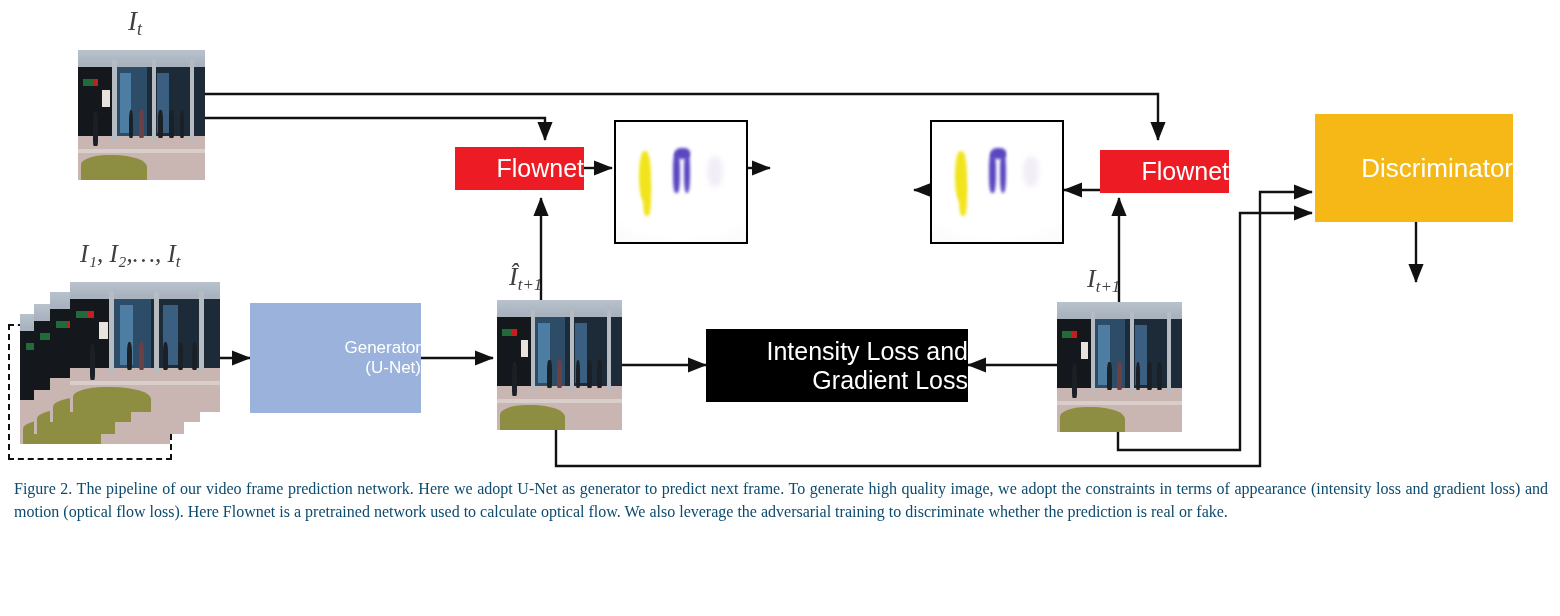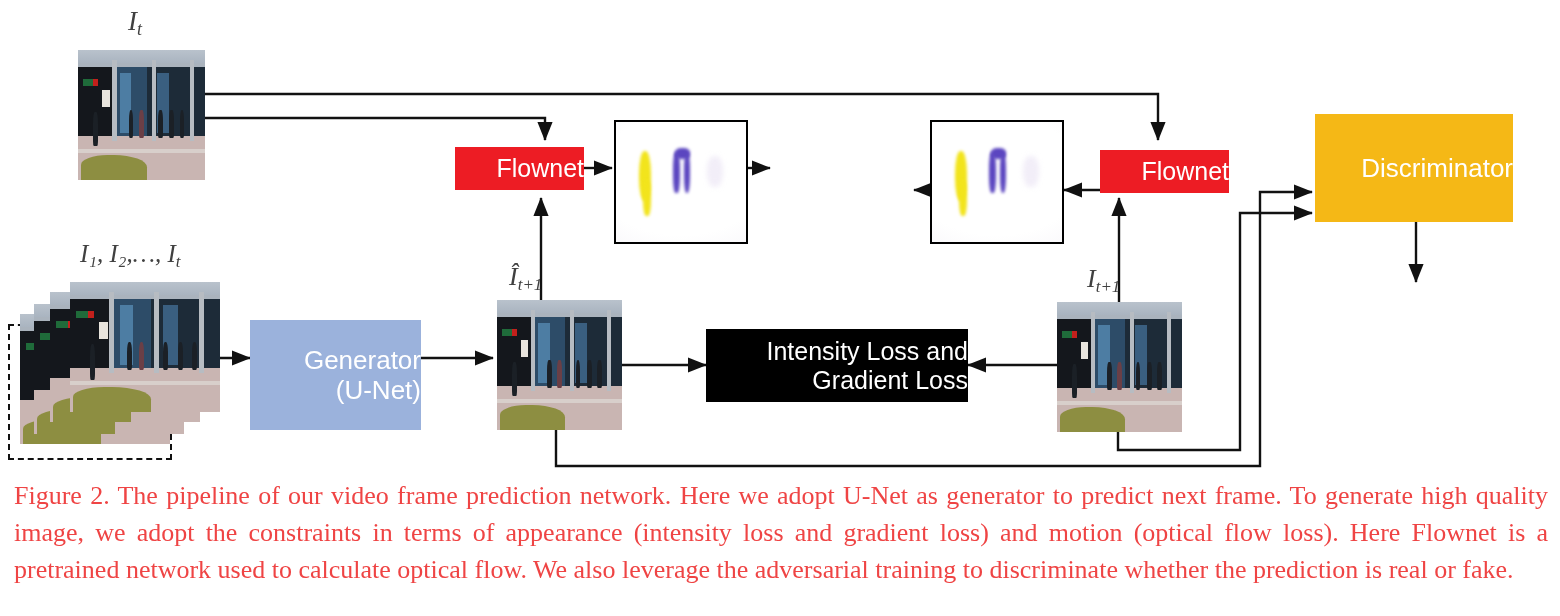--- a/index.html
+++ b/index.html
@@ -41,22 +41,22 @@
   .frame .sign{position:absolute;left:4%;top:22%;width:12%;height:6%;background:#1f6b3a;}
   .frame .sign i{position:absolute;right:0;top:0;width:34%;height:100%;background:#c2201c;}
   .frame .poster{position:absolute;left:19%;top:31%;width:6%;height:13%;background:#e8e4dd;}
   .flowbox{position:absolute;border:2px solid #000;background:#ffffff;overflow:hidden;}
   .flowbox .bg{position:absolute;inset:0;background:radial-gradient(120% 90% at 50% 45%,#ffffff 55%,#f4f2f7 100%);}
   .blobY{position:absolute;background:#f2e41c;filter:blur(1.6px);}
   .blobP{position:absolute;background:#5b46c0;filter:blur(1.4px);}
   .blobF{position:absolute;background:#f2eef8;filter:blur(2.4px);}
   .cap{
     position:absolute;left:14px;top:478px;width:1534px;
-    font-family:"Liberation Serif",serif;font-size:26px;line-height:1.42;
-    color:#ef4444;text-align:justify;
+    font-family:"Liberation Serif",serif;font-size:16px;line-height:1.42;
+    color:#0c4a6e;text-align:justify;
   }
   svg.wires{position:absolute;left:0;top:0;width:1560px;height:470px;}
 </style>
 </head>
 <body>
 
 <div id="figure">
 
   <svg class="wires" viewBox="0 0 1560 470">
     <defs>
@@ -194,21 +194,21 @@
       <div class="ppl" style="left:46%;background:#6b3f46"></div>
       <div class="ppl" style="left:62%"></div>
       <div class="ppl" style="left:72%"></div>
       <div class="ppl" style="left:81%"></div>
     </div>
   </div>
   <div class="mathlabel" style="left:80px;top:240px;font-size:25px;">
     <span>I₁, I₂,…, I</span><span style="font-size:17px;vertical-align:-5px;">t</span>
   </div>
 
-  <div class="node" style="left:250px;top:320px;width:171px;height:110px;background:#9bb2dc;font-size:26px;">
+  <div class="node" style="left:250px;top:303px;width:171px;height:110px;background:#9bb2dc;font-size:17px;">
     <span>Generator</span>
     <span>(U-Net)</span>
   </div>
 
   <div class="frame" style="left:497px;top:300px;width:125px;height:130px;">
     <div class="sky"></div>
       <div class="beam"></div>
     <div class="wallL"></div>
       <div class="wallM"></div>
       <div class="wallR"></div>

